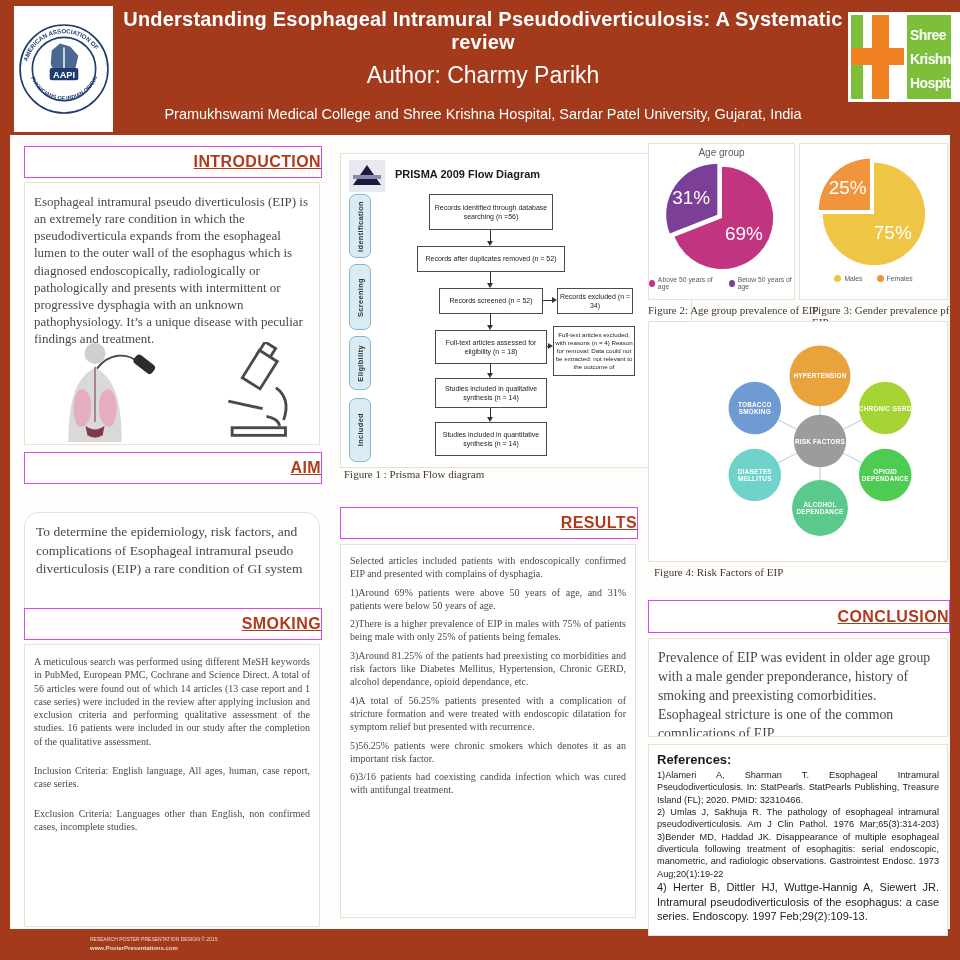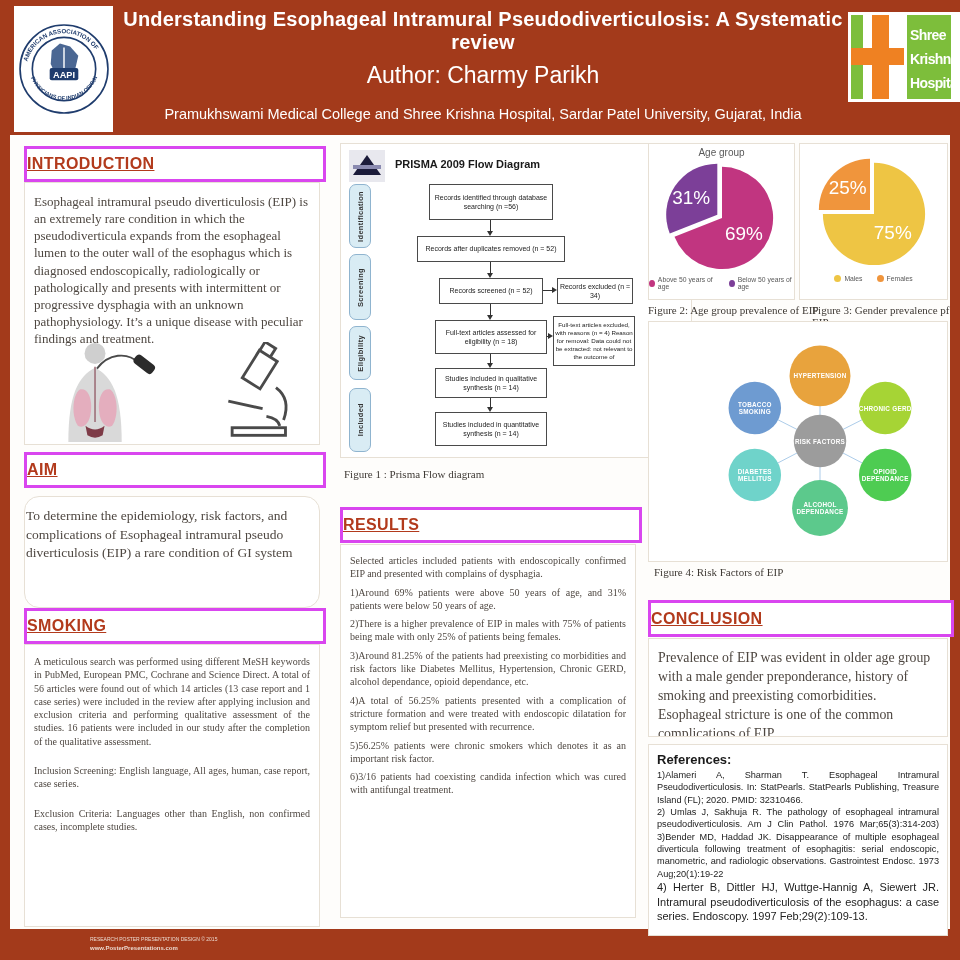--- a/index.html
+++ b/index.html
@@ -7,21 +7,21 @@
   .abs{position:absolute;}
   #content-bg{left:10px;top:135px;width:940px;height:794px;background:#FEFDFB;}
   
   #hdr-title{left:118px;top:8px;width:730px;text-align:center;color:#fff;font-size:20px;font-weight:bold;letter-spacing:.2px;}
   #hdr-author{left:118px;top:62px;width:730px;text-align:center;color:#fff;font-size:23px;font-weight:400;}
   #hdr-affil{left:118px;top:106px;width:730px;text-align:center;color:#fff;font-size:14.5px;}
   .logo-box{background:#fff;}
   #aapi-box{left:14px;top:6px;width:99px;height:126px;display:flex;align-items:center;justify-content:center;}
   #skh-box{left:848px;top:12px;width:128px;height:90px;}
   
-  .hdrbox{background:#fff;border:3px solid #d946ef;display:flex;align-items:center;justify-content:flex-start;}
+  .hdrbox{background:#fff;border:1px solid #d946ef;display:flex;align-items:center;justify-content:flex-end;}
   .hdrbox span{color:#B23A1C;font-weight:bold;font-size:16px;text-decoration:underline;letter-spacing:.4px;}
   .panel{background:#fff;border:1px solid #E7E0D5;overflow:hidden;box-sizing:border-box;}
   .serif{font-family:"Liberation Serif",serif;color:#4E4741;}
   .body-text{font-size:10px;line-height:1.33;}
   .just{text-align:justify;}
   .cap{font-family:"Liberation Serif",serif;color:#3F3A35;font-size:11px;}
   
   .stage{position:absolute;left:8px;width:20px;background:#D9ECF4;border:1px solid #8FB4CF;border-radius:7px;display:flex;align-items:center;justify-content:center;}
   .stage span{writing-mode:vertical-rl;transform:rotate(180deg);font-size:7.5px;font-weight:bold;color:#333;letter-spacing:.3px;}
   .pbox{position:absolute;background:#fff;border:1px solid #4A4A4A;display:flex;align-items:center;justify-content:center;text-align:center;font-size:7px;line-height:1.3;color:#222;padding:1px;box-sizing:border-box;}
@@ -103,36 +103,36 @@
       <line x1="20" y1="62" x2="56" y2="70"></line>
       <rect x="24" y="90" width="56" height="8"></rect>
       <path d="M60 78 q12 2 14 10" fill="none"></path>
     </g>
   </svg>
 </div>
 
 <div class="abs hdrbox" style="left:24px;top:452px;width:296px;height:30px;">
   <span>AIM</span>
 </div>
-<div class="abs panel" style="left:24px;top:496px;width:296px;height:112px;padding:10px 1px;border-radius:15px;">
+<div class="abs panel" style="left:24px;top:512px;width:296px;height:112px;padding:10px 11px;border-radius:15px;">
   <p class="serif" style="font-size:13.5px;line-height:1.38;">To determine the epidemiology, risk factors,  and complications of Esophageal intramural pseudo diverticulosis (EIP)  a rare condition of GI system</p>
 </div>
 
 <div class="abs hdrbox" style="left:24px;top:608px;width:296px;height:30px;">
   <span>SMOKING</span>
 </div>
 <div class="abs panel" style="left:24px;top:644px;width:296px;height:283px;padding:10px 9px;">
   <p class="serif body-text just">A meticulous search was performed using different MeSH keywords in PubMed, European PMC, Cochrane and Science Direct. A total of 56 articles were found out of which 14 articles (13 case report and 1 case series) were included in the review after applying inclusion and exclusion criteria and performing qualitative assessment of the studies. 16 patients were included in our study after the completion of the qualitative assessment.</p>
   <div class="gap" style="height:16px;"></div>
-  <p class="serif body-text just">Inclusion Screening:  English language, All ages, human, case report, case series.</p>
+  <p class="serif body-text just">Inclusion Criteria:  English language, All ages, human, case report, case series.</p>
   <div class="gap" style="height:16px;"></div>
   <p class="serif body-text just">Exclusion Criteria: Languages other than English, non confirmed cases, incomplete studies.</p>
 </div>
 
-<div class="abs panel" style="left:340px;top:143px;width:352px;height:315px;">
+<div class="abs panel" style="left:340px;top:153px;width:352px;height:315px;">
   <div class="abs" style="left:8px;top:6px;width:36px;height:32px;background:#E8E8EE;display:flex;align-items:center;justify-content:center;">
     <svg width="30" height="26" viewBox="0 0 30 26">
       <polygon points="15,2 29,22 1,22" fill="#1B1B3A"></polygon>
       <rect x="1" y="12" width="28" height="4" fill="#8A8AB0"></rect>
     </svg>
   </div>
   <div class="abs" style="left:54px;top:14px;font-size:11px;font-weight:bold;color:#1A1A1A;">PRISMA 2009 Flow Diagram</div>
 
   <div class="stage" style="top:40px;height:62px;">
       <span>Identification</span>

